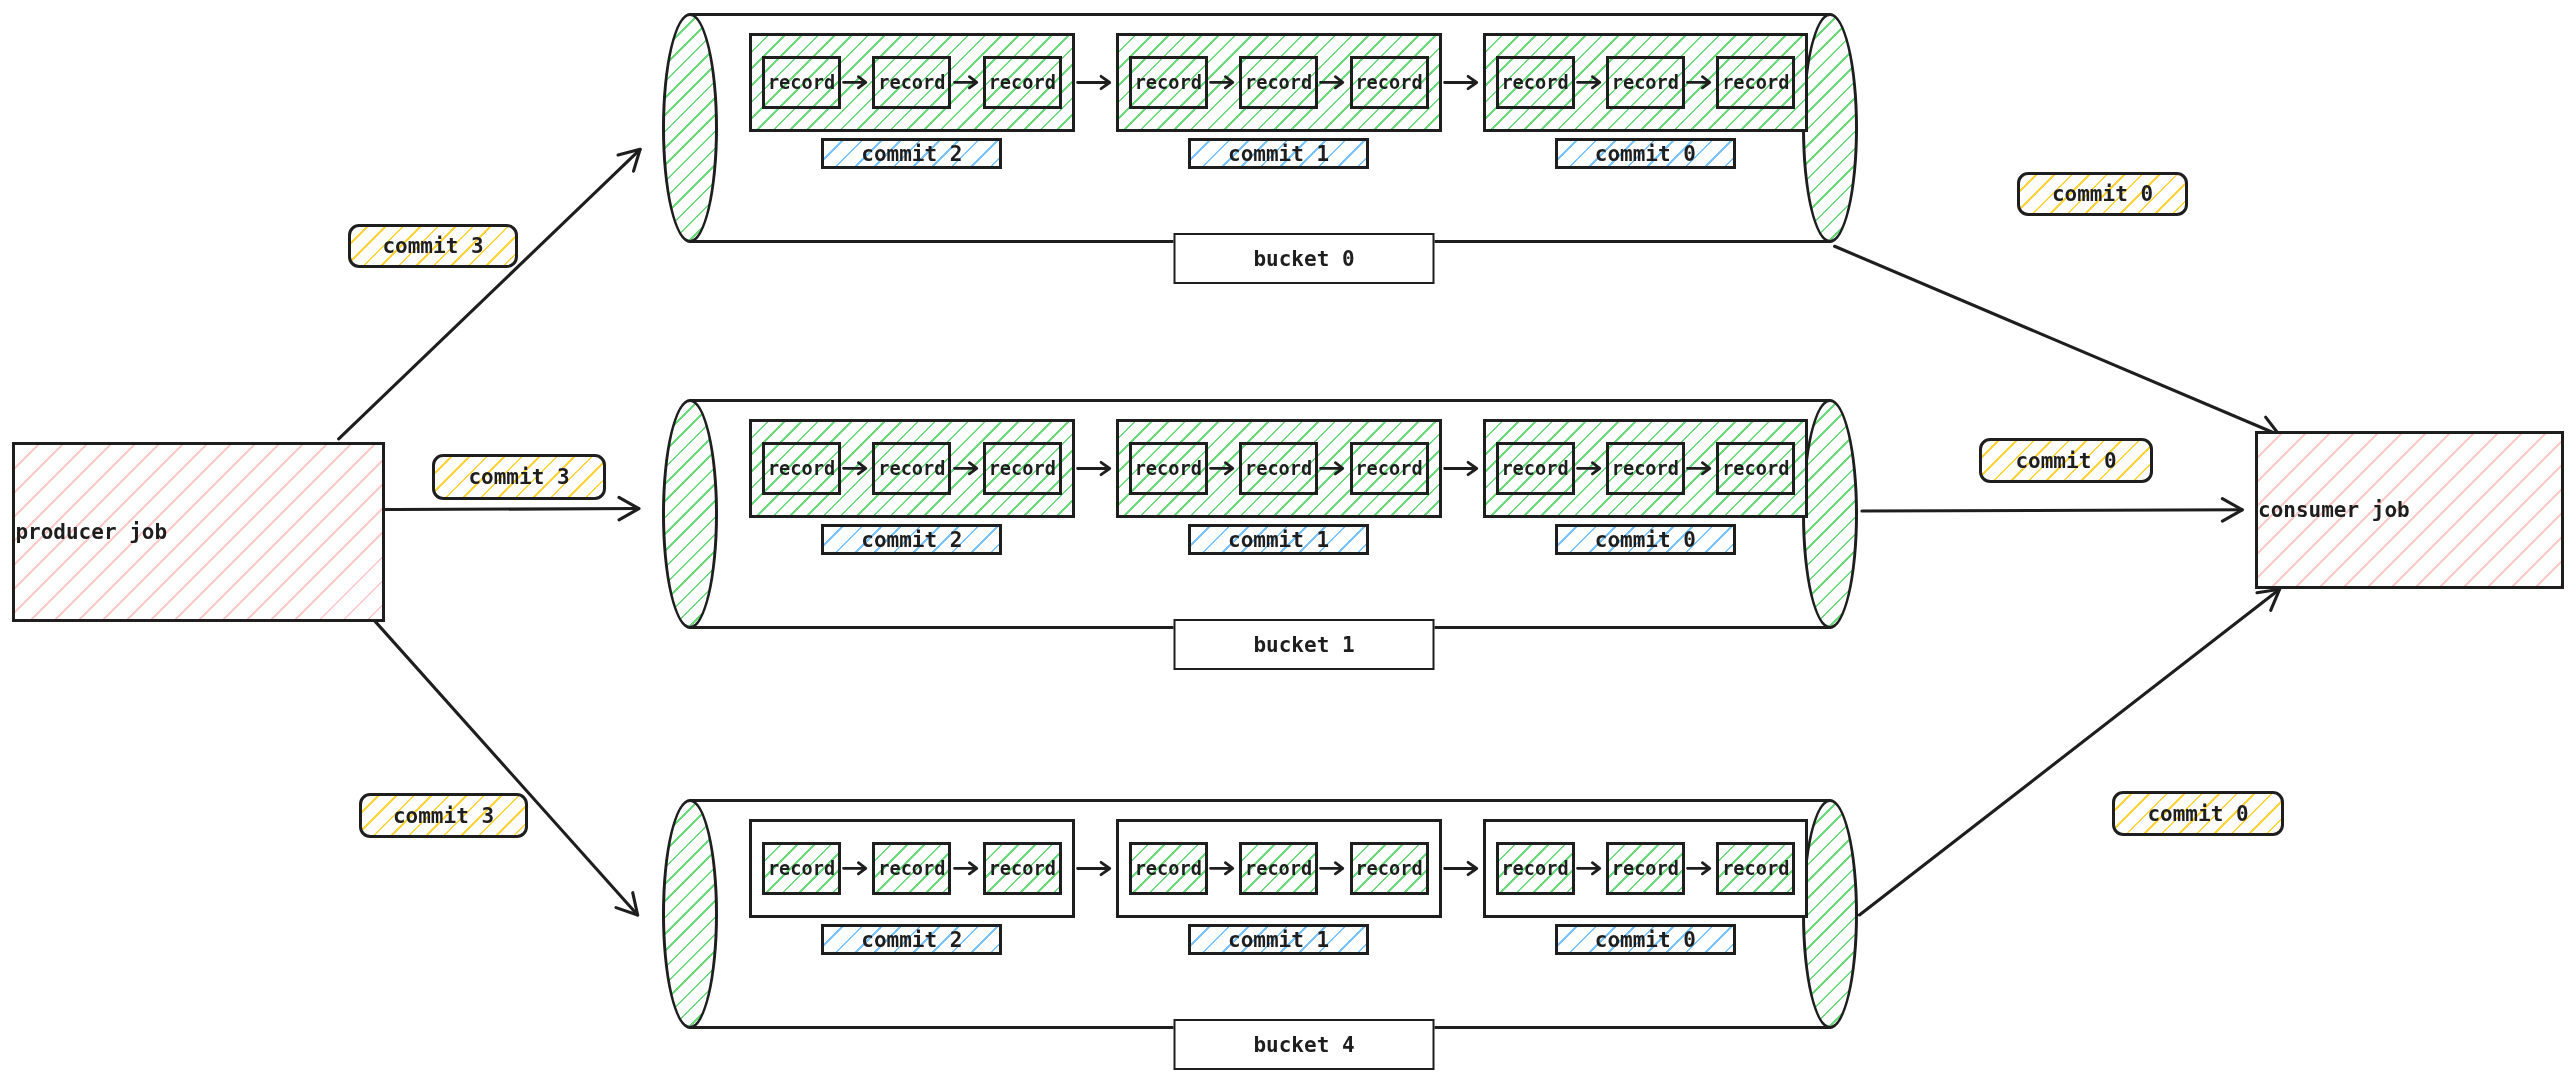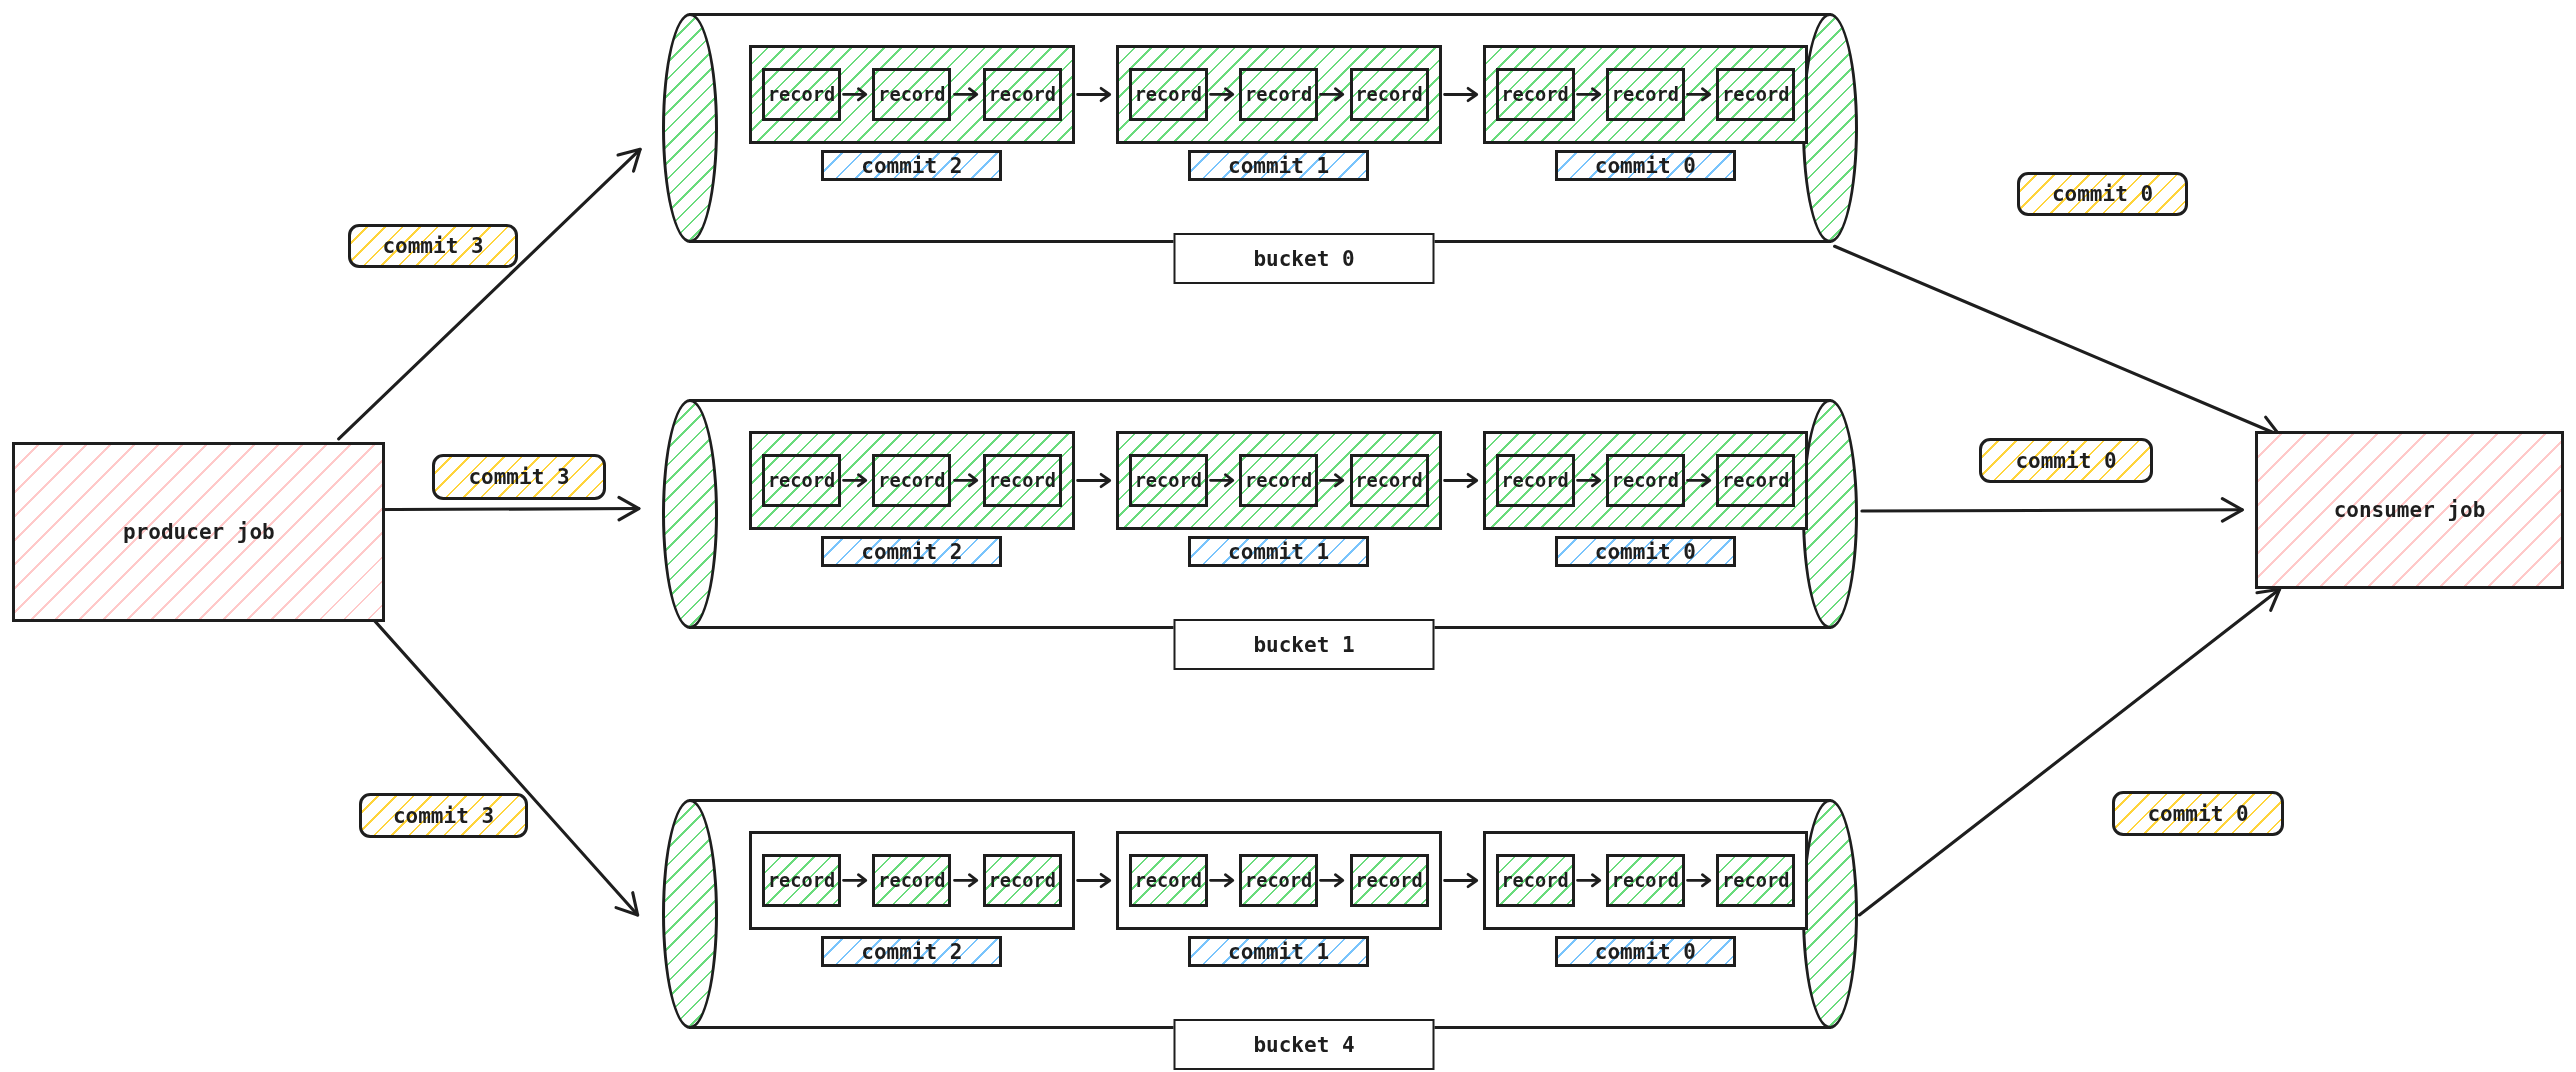--- a/index.html
+++ b/index.html
@@ -26,21 +26,21 @@
 
   .hatch-pink   { background-image: repeating-linear-gradient(135deg, transparent 0 15px, var(--pink-hatch) 15px 17px); }
   .hatch-green  { background-image: repeating-linear-gradient(135deg, transparent 0 10px, var(--green-hatch) 10px 11.8px); }
   .hatch-blue   { background-image: repeating-linear-gradient(135deg, transparent 0 11.8px, var(--blue-hatch) 11.8px 13.7px); }
   .hatch-yellow { background-image: repeating-linear-gradient(135deg, transparent 0 10.6px, var(--yellow-hatch) 10.6px 12.4px); }
 
   .node {
     position: absolute; z-index: 2;
     border: 3.7px solid var(--stroke);
     background-color: #fff;
-    display: flex; align-items: center; justify-content: center;
+    display: flex; align-items: center; 
     font-size: 21px; font-weight: bold;
   }
   #producer { left: 12.4px;   top: 442px; width: 373px; height: 180px; }
   #consumer { left: 2255px; top: 431px; width: 309px; height: 158px; }
 
   .cylinder { position: absolute; left: 662px; width: 1196px; height: 230px; z-index: 2; }
   #bucket0 { top: 13px; }
   #bucket1 { top: 399px; }
   #bucket2 { top: 799px; }
   .cyl-body {
@@ -49,21 +49,21 @@
     background: #fff;
   }
   .cyl-end {
     position: absolute; top: 0; bottom: 0; width: 56px;
     border: 3.1px solid var(--stroke); border-radius: 50%;
     background-color: #fff; z-index: 2;
   }
   .cyl-end.left { left: 0; }
   .cyl-end.right { right: 0; }
 
-  .groups { position: absolute; left: 87px; top: 32px; display: flex; align-items: flex-start; z-index: 3; }
+  .groups { position: absolute; left: 87px; top: 20px; display: flex; align-items: flex-start; z-index: 3; }
   .commit-wrapper { display: flex; flex-direction: column; align-items: center; }
   .commit-group {
     height: 99px; border: 3.7px solid var(--stroke);
     display: flex; align-items: center; padding: 0 10px;
     background-color: #fff;
   }
   .record-box {
     width: 79px; height: 53px; flex: none;
     border: 3.1px solid var(--stroke);
     display: flex; align-items: center; justify-content: center;

